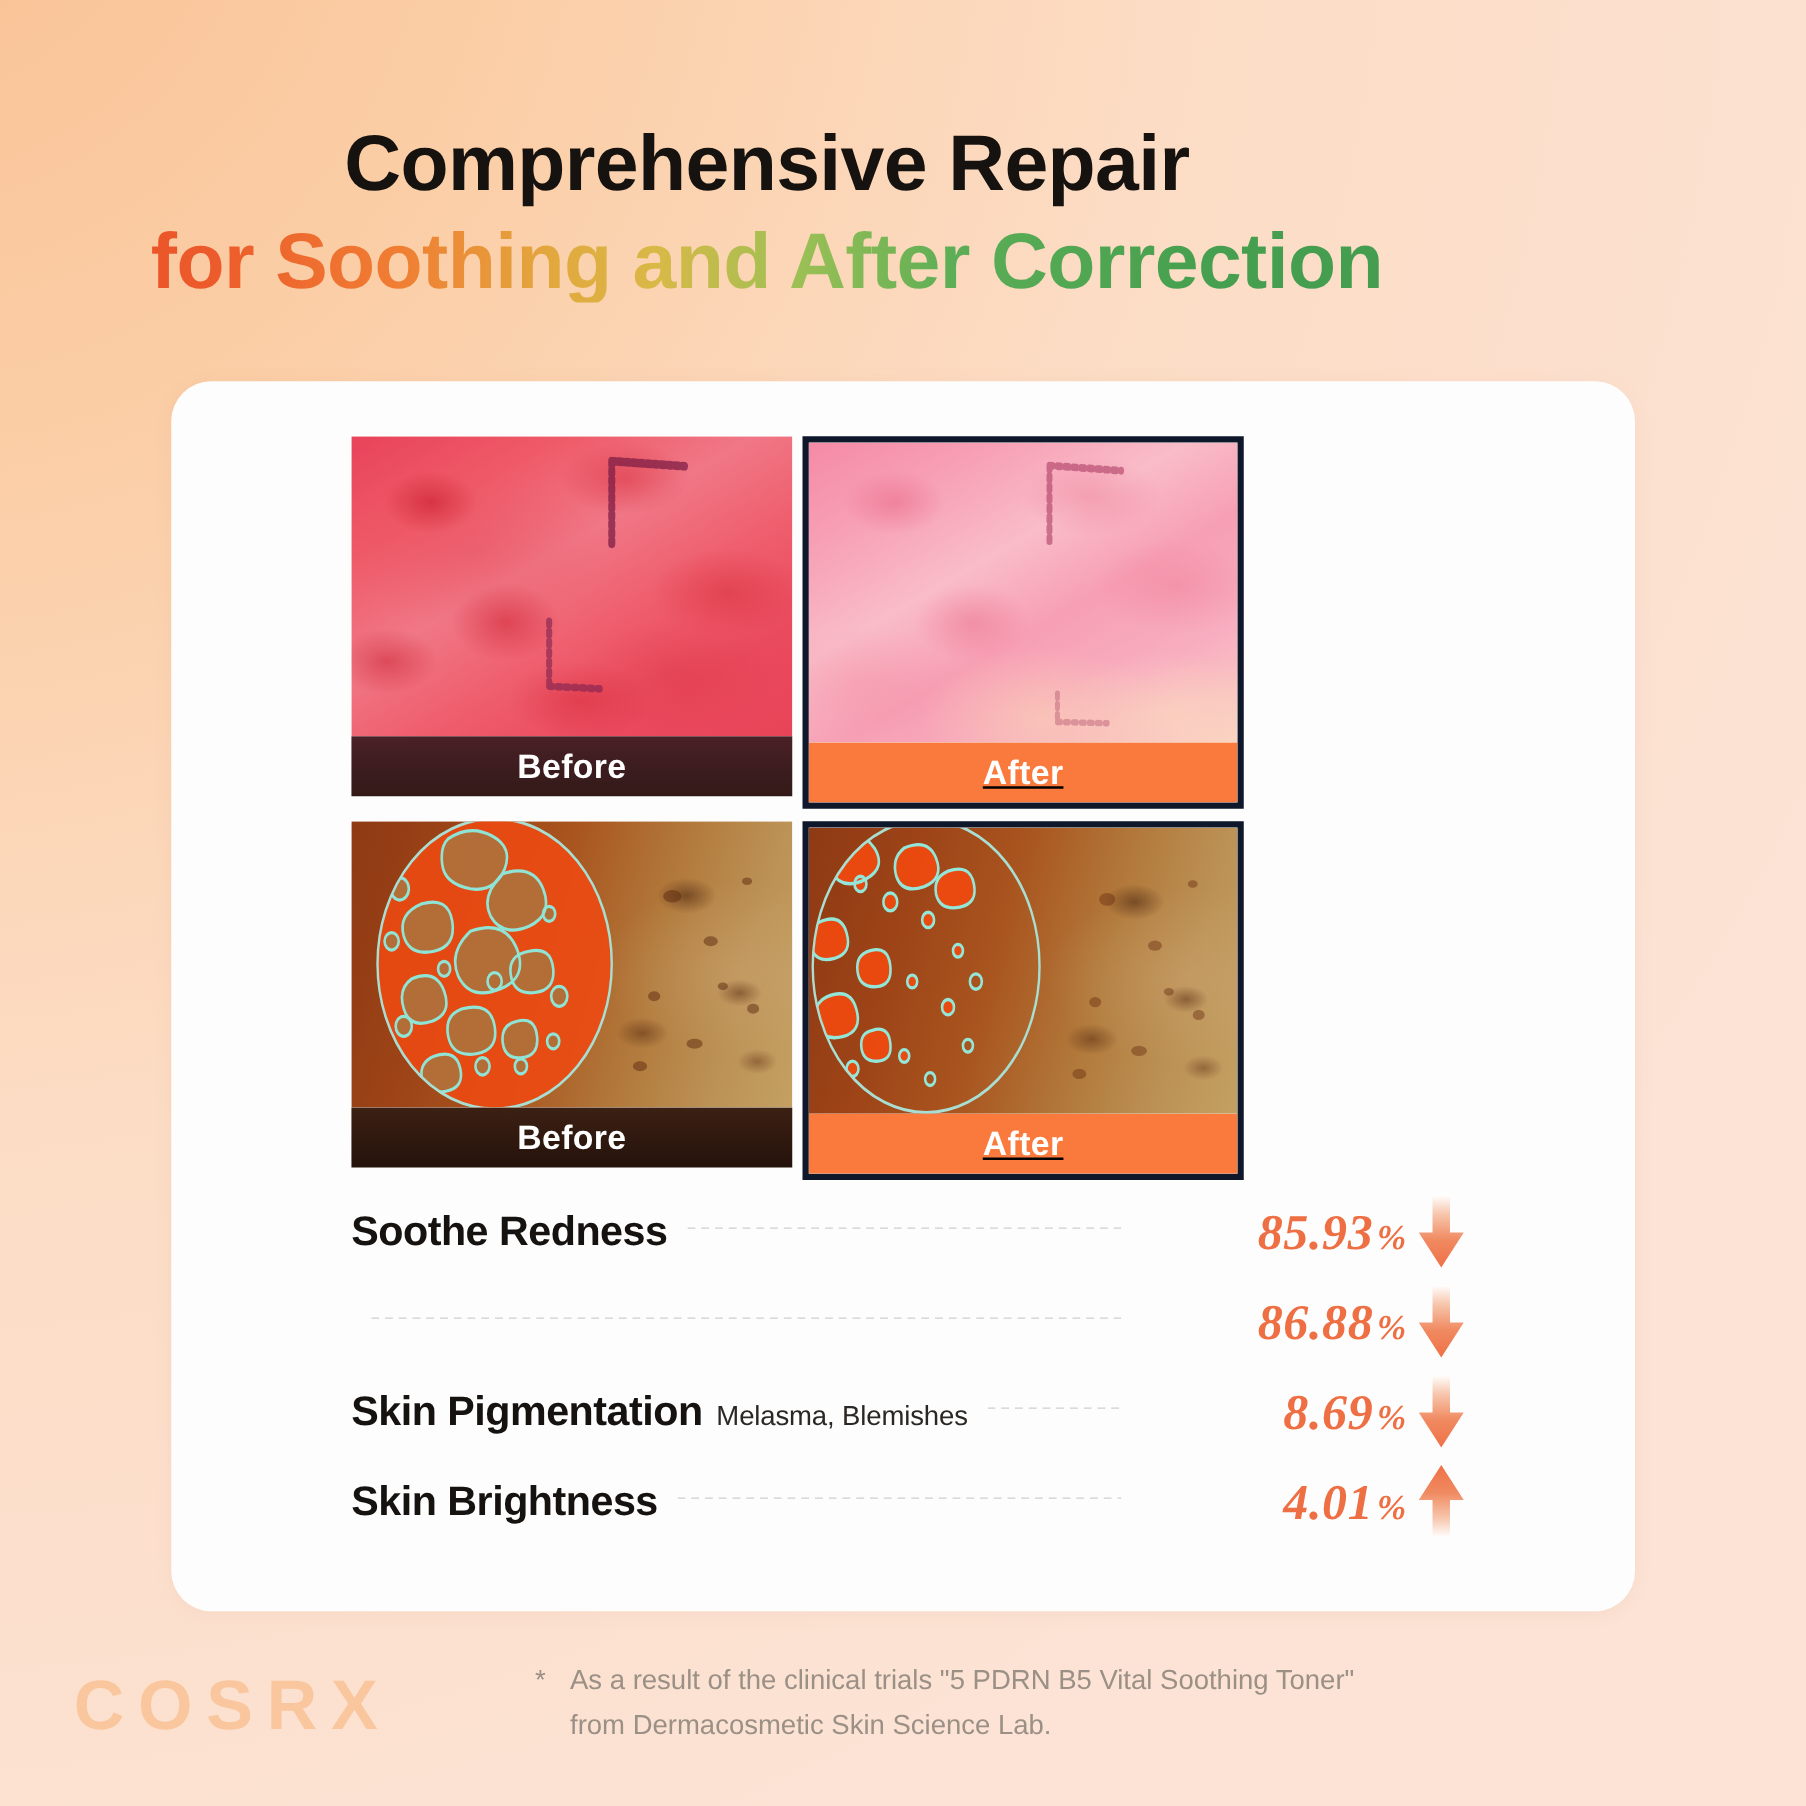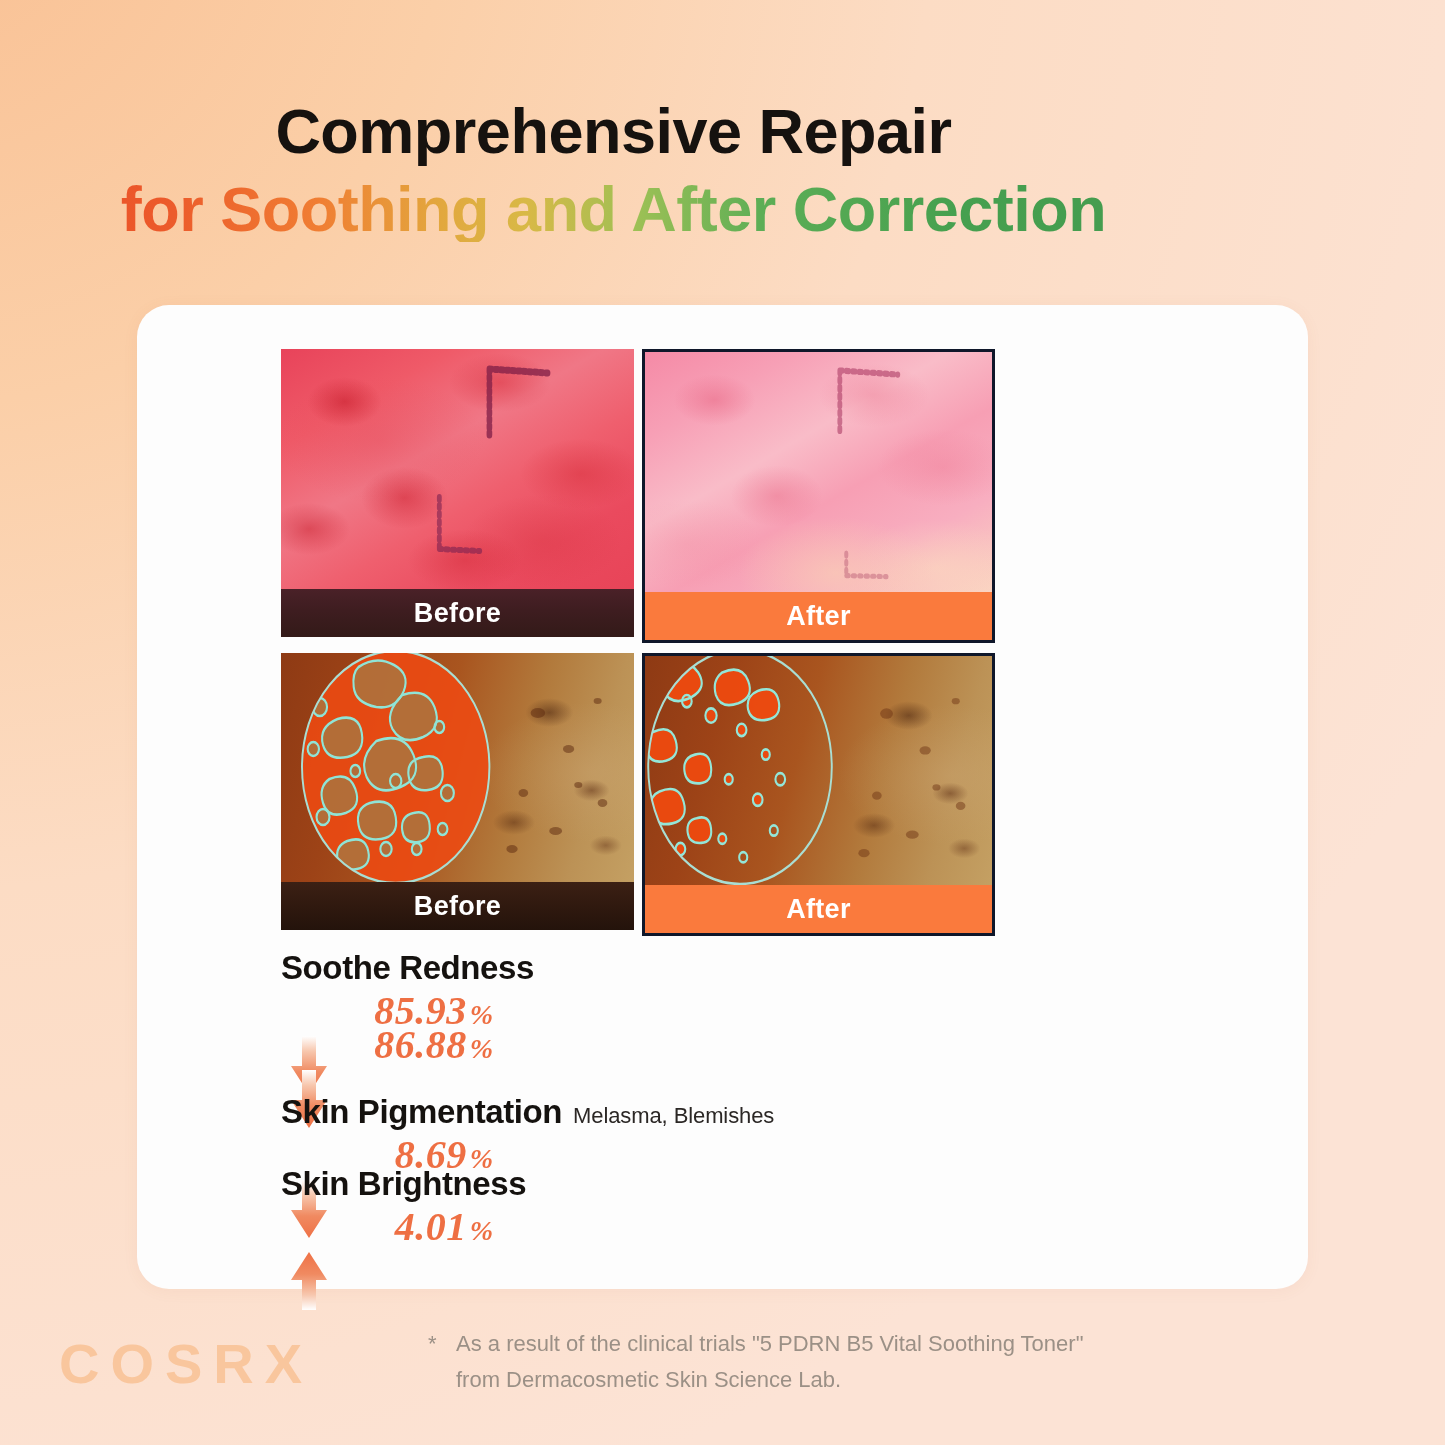--- a/index.html
+++ b/index.html
@@ -89,21 +89,22 @@
     gap: 8px;
     margin-bottom: 10px;
   }
   .panel {
     position: relative;
     width: 353px;
     box-sizing: border-box;
     overflow: hidden;
   }
   .panel.after {
-    border: 3px solid #0f172a;
+    border: 5px solid #0f172a;
+    text-decoration: underline;
   }
   .photo {
     position: relative;
     width: 100%;
     height: 240px;
     overflow: hidden;
   }
   .row-pig .photo {
     height: 229px;
   }
@@ -168,23 +169,22 @@
 
   
   .stats {
     position: absolute;
     left: 144px;
     top: 644px;
     width: 900px;
   }
   .stat-row {
     display: flex;
-    align-items: flex-start;
+    align-items: center;
     height: 72px;
-    flex-direction: column;
   }
   .stat-label {
     display: flex;
     align-items: baseline;
     white-space: nowrap;
     flex: 0 0 auto;
   }
   .stat-name {
     font-size: 33px;
     font-weight: bold;

